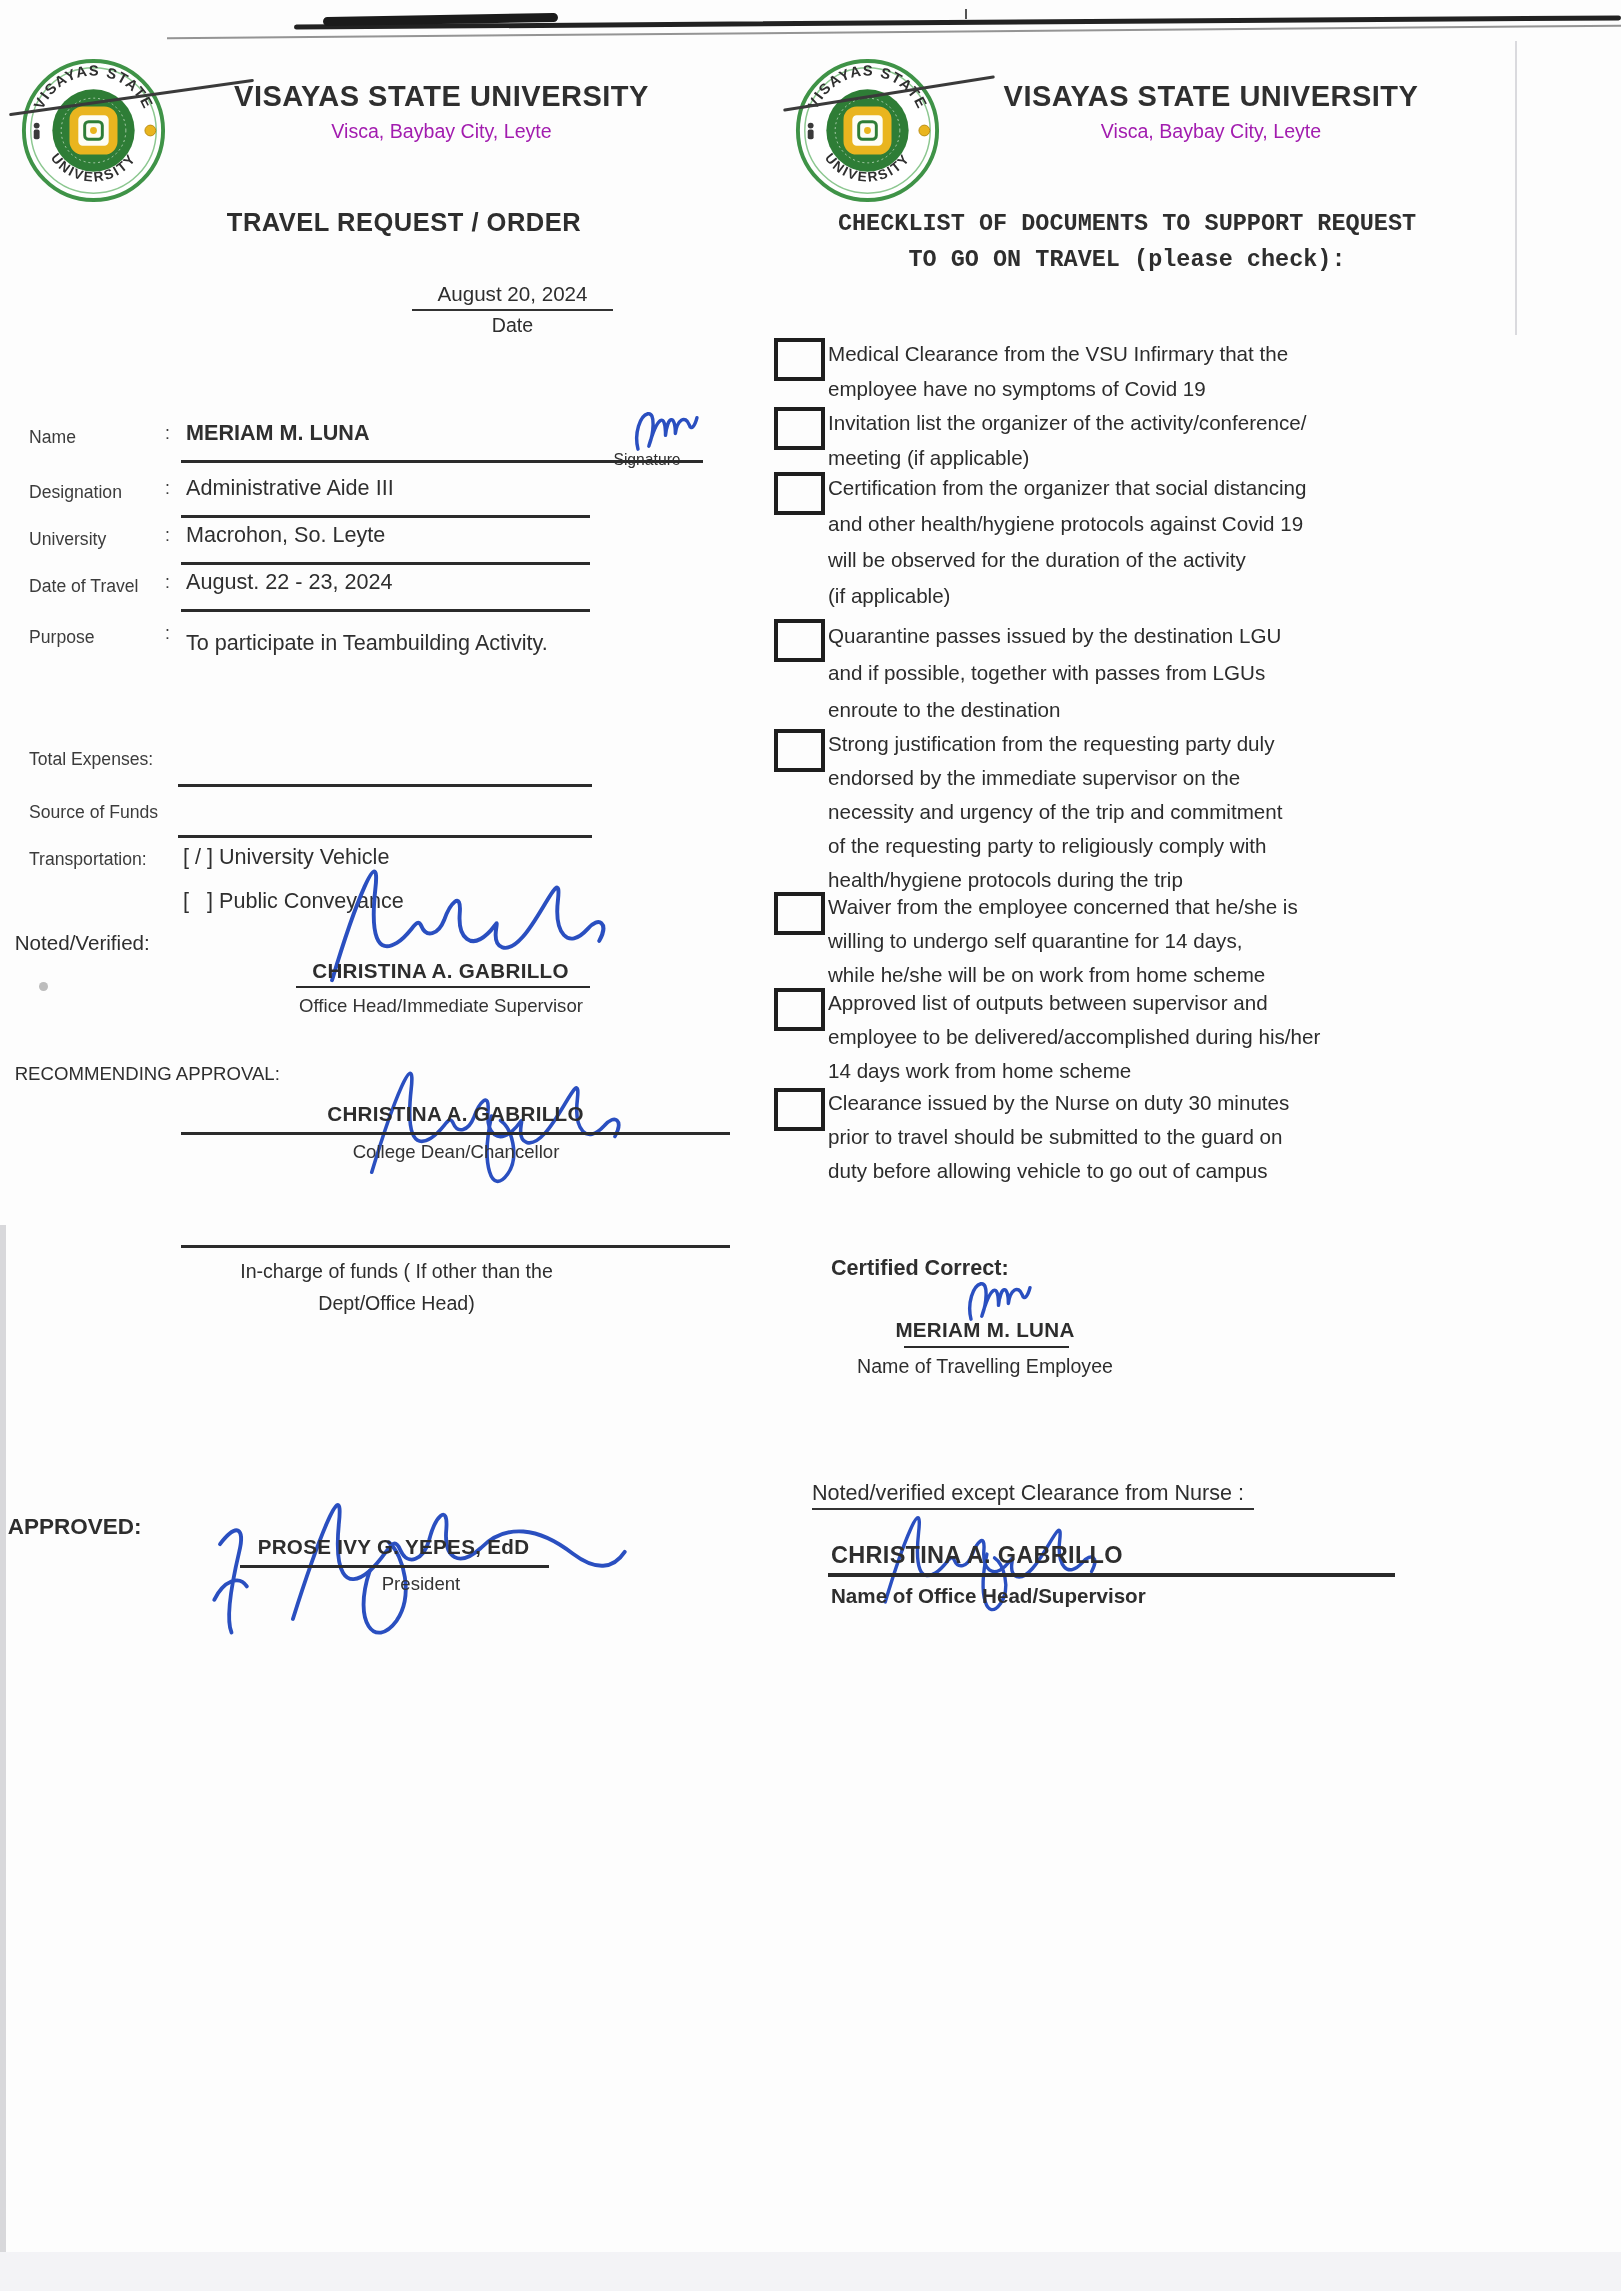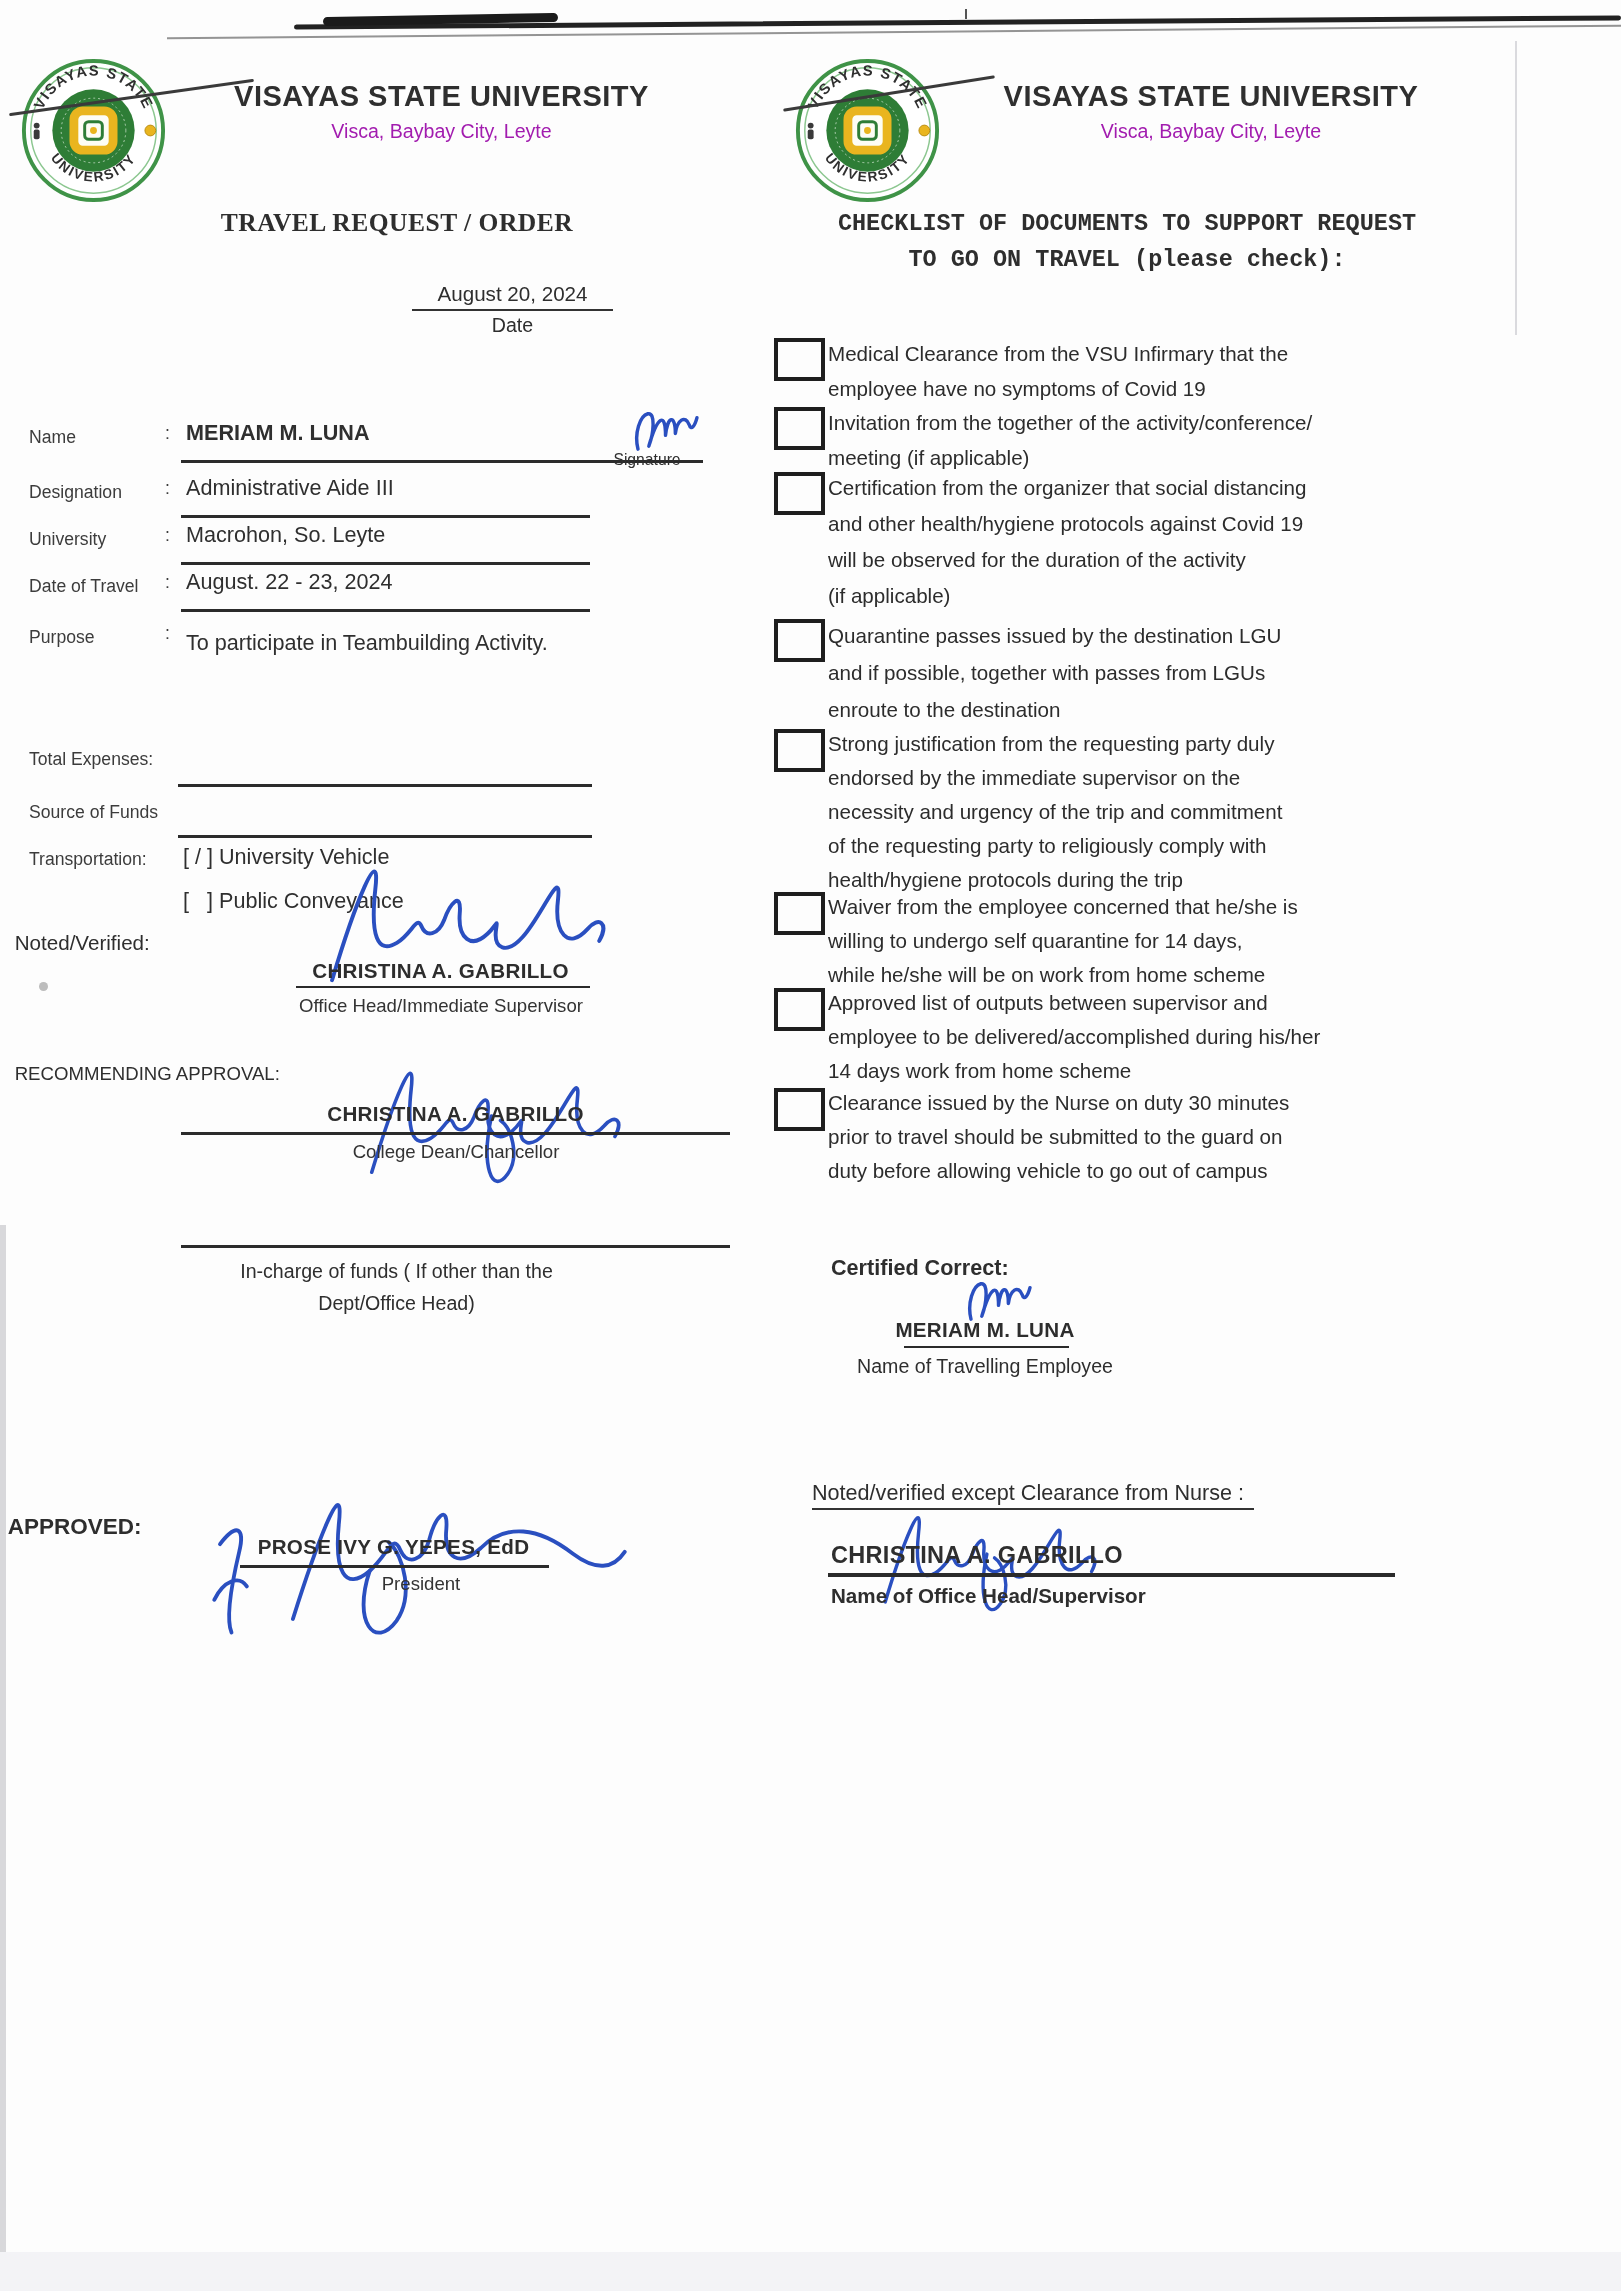--- a/index.html
+++ b/index.html
@@ -56,21 +56,21 @@
     <circle cx="75" cy="75" r="3.5" fill="#e9b51f"></circle>
     <circle cx="133" cy="75" r="5.5" fill="#e9b51f" stroke="#b98c12" stroke-width="1"></circle>
     <circle cx="17" cy="70" r="3" fill="#3a3a3a"></circle>
     <rect x="14" y="74" width="6" height="10" rx="2" fill="#3a3a3a"></rect>
   </svg>
   <div class="abs" style="left:7.8px;top:96px;width:247px;height:2.9px;background:#3a3a3a;transform:rotate(-8deg);border-radius:2px;"></div>
 
   <div class="abs ctr uni-name" style="left:167px;top:80px;width:549px;">VISAYAS STATE UNIVERSITY</div>
   <div class="abs ctr uni-addr" style="left:167px;top:120px;width:549px;">Visca, Baybay City, Leyte</div>
 
-  <div class="abs ctr doc-title" style="left:147px;top:208px;width:500px;font-family:Liberation Serif, serif;">TRAVEL REQUEST / ORDER</div>
+  <div class="abs ctr doc-title" style="left:154px;top:208px;width:500px;">TRAVEL REQUEST / ORDER</div>
 
   <div class="abs ctr" style="left:412px;top:282px;width:201px;font-size:20.6px;border-bottom:2px solid #333;padding-bottom:2.9px;">August 20, 2024</div>
   <div class="abs ctr" style="left:412px;top:314px;width:201px;font-size:19.6px;">Date</div>
 
   <div class="abs fld-label" style="left:29px;top:427px;">Name</div>
   <div class="abs fld-label" style="left:165px;top:423px;">:</div>
   <div class="abs fld-value b" style="left:186px;top:420px;">MERIAM M. LUNA</div>
   <div class="abs rule" style="left:181px;top:460px;width:522px;"></div>
 
   <div class="abs fld-label" style="left:29px;top:482px;">Designation</div>
@@ -169,21 +169,21 @@
   <div class="abs ctr uni-addr" style="left:917px;top:120px;width:588px;">Visca, Baybay City, Leyte</div>
 
   <div class="abs ctr chk-title prelines" style="left:784px;top:206px;width:686px;">CHECKLIST OF DOCUMENTS TO SUPPORT REQUEST
 TO GO ON TRAVEL (please check):</div>
 
   <div class="abs chkbox" style="left:774px;top:338px;"></div>
   <div class="abs chktext prelines" style="left:828px;top:336px;width:608px;">Medical Clearance from the VSU Infirmary that the
 employee have no symptoms of Covid 19</div>
 
   <div class="abs chkbox" style="left:774px;top:407px;"></div>
-  <div class="abs chktext prelines" style="left:828px;top:405px;width:608px;">Invitation from the together of the activity/conference/
+  <div class="abs chktext prelines" style="left:828px;top:405px;width:608px;">Invitation list the organizer of the activity/conference/
 meeting (if applicable)</div>
 
   <div class="abs chkbox" style="left:774px;top:472px;"></div>
   <div class="abs chktext prelines" style="left:828px;top:470px;width:608px;line-height:36px;">Certification from the organizer that social distancing
 and other health/hygiene protocols against Covid 19
 will be observed for the duration of the activity
  (if applicable)</div>
 
   <div class="abs chkbox" style="left:774px;top:619px;"></div>
   <div class="abs chktext prelines" style="left:828px;top:617px;width:608px;line-height:37px;">Quarantine passes issued by the destination LGU

